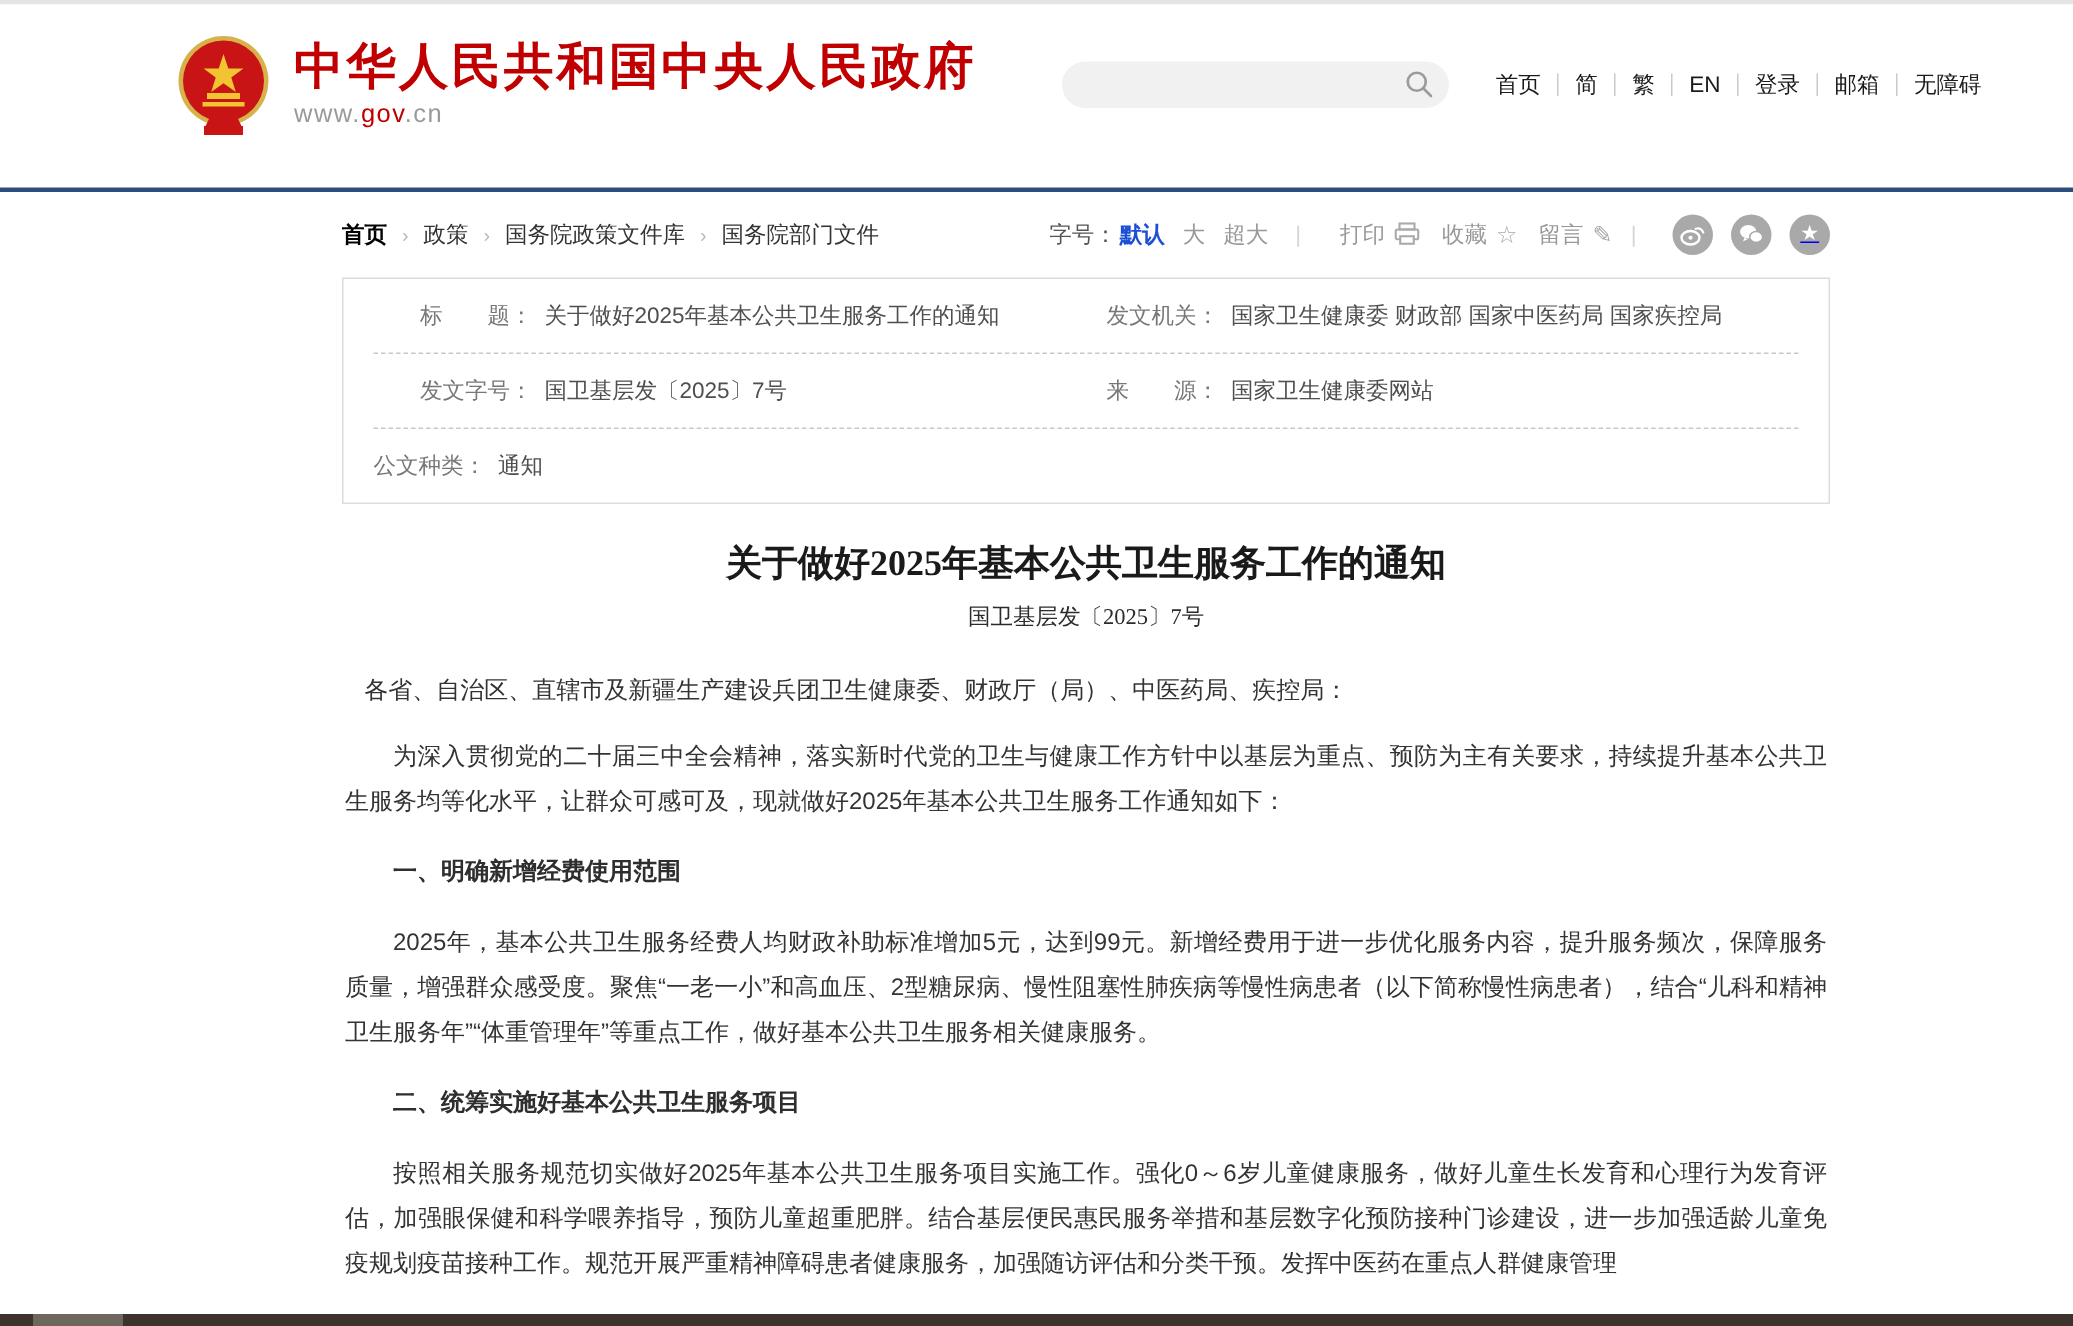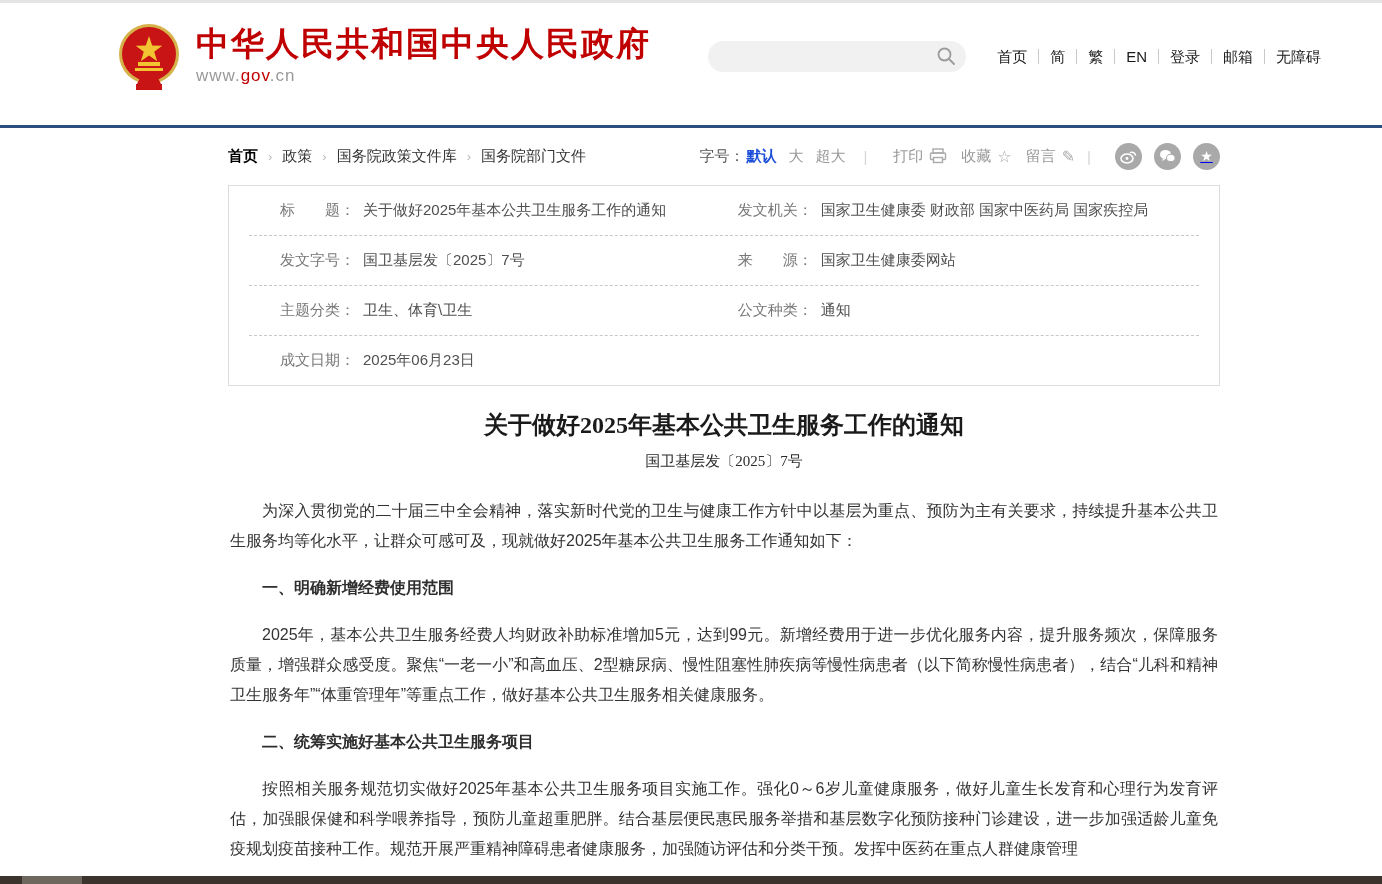--- a/index.html
+++ b/index.html
@@ -193,42 +193,32 @@
       <div class="meta-cell left">
         <span class="meta-label">发文字号：</span>
         <span class="meta-value">国卫基层发〔2025〕7号</span>
       </div>
       <div class="meta-cell right">
         <span class="meta-label">来　　源：</span>
         <span class="meta-value">国家卫生健康委网站</span>
       </div>
     </div>
     <div class="meta-row">
-      <div class="meta-cell left">
-        <span class="meta-label">主题分类：</span>
-        <span class="meta-value">卫生、体育\卫生</span>
-      </div>
       <div class="meta-cell right">
         <span class="meta-label">公文种类：</span>
         <span class="meta-value">通知</span>
       </div>
     </div>
-    <div class="meta-row">
-      <div class="meta-cell left">
-        <span class="meta-label">成文日期：</span>
-        <span class="meta-value">2025年06月23日</span>
-      </div>
-      <div class="meta-cell right"></div>
-    </div>
   </div>
 
   <h1 class="article-title">关于做好2025年基本公共卫生服务工作的通知</h1>
   <div class="doc-number">国卫基层发〔2025〕7号</div>
 
   <div class="body-text">
+    <p class="salutation">各省、自治区、直辖市及新疆生产建设兵团卫生健康委、财政厅（局）、中医药局、疾控局：</p>
     <p class="para">为深入贯彻党的二十届三中全会精神，落实新时代党的卫生与健康工作方针中以基层为重点、预防为主有关要求，持续提升基本公共卫生服务均等化水平，让群众可感可及，现就做好2025年基本公共卫生服务工作通知如下：</p>
     <p class="heading">一、明确新增经费使用范围</p>
     <p class="para">2025年，基本公共卫生服务经费人均财政补助标准增加5元，达到99元。新增经费用于进一步优化服务内容，提升服务频次，保障服务质量，增强群众感受度。聚焦“一老一小”和高血压、2型糖尿病、慢性阻塞性肺疾病等慢性病患者（以下简称慢性病患者），结合“儿科和精神卫生服务年”“体重管理年”等重点工作，做好基本公共卫生服务相关健康服务。</p>
     <p class="heading">二、统筹实施好基本公共卫生服务项目</p>
     <p class="para">按照相关服务规范切实做好2025年基本公共卫生服务项目实施工作。强化0～6岁儿童健康服务，做好儿童生长发育和心理行为发育评估，加强眼保健和科学喂养指导，预防儿童超重肥胖。结合基层便民惠民服务举措和基层数字化预防接种门诊建设，进一步加强适龄儿童免疫规划疫苗接种工作。规范开展严重精神障碍患者健康服务，加强随访评估和分类干预。发挥中医药在重点人群健康管理</p>
   </div>
 
 </main>
 
 <footer class="footbar">

